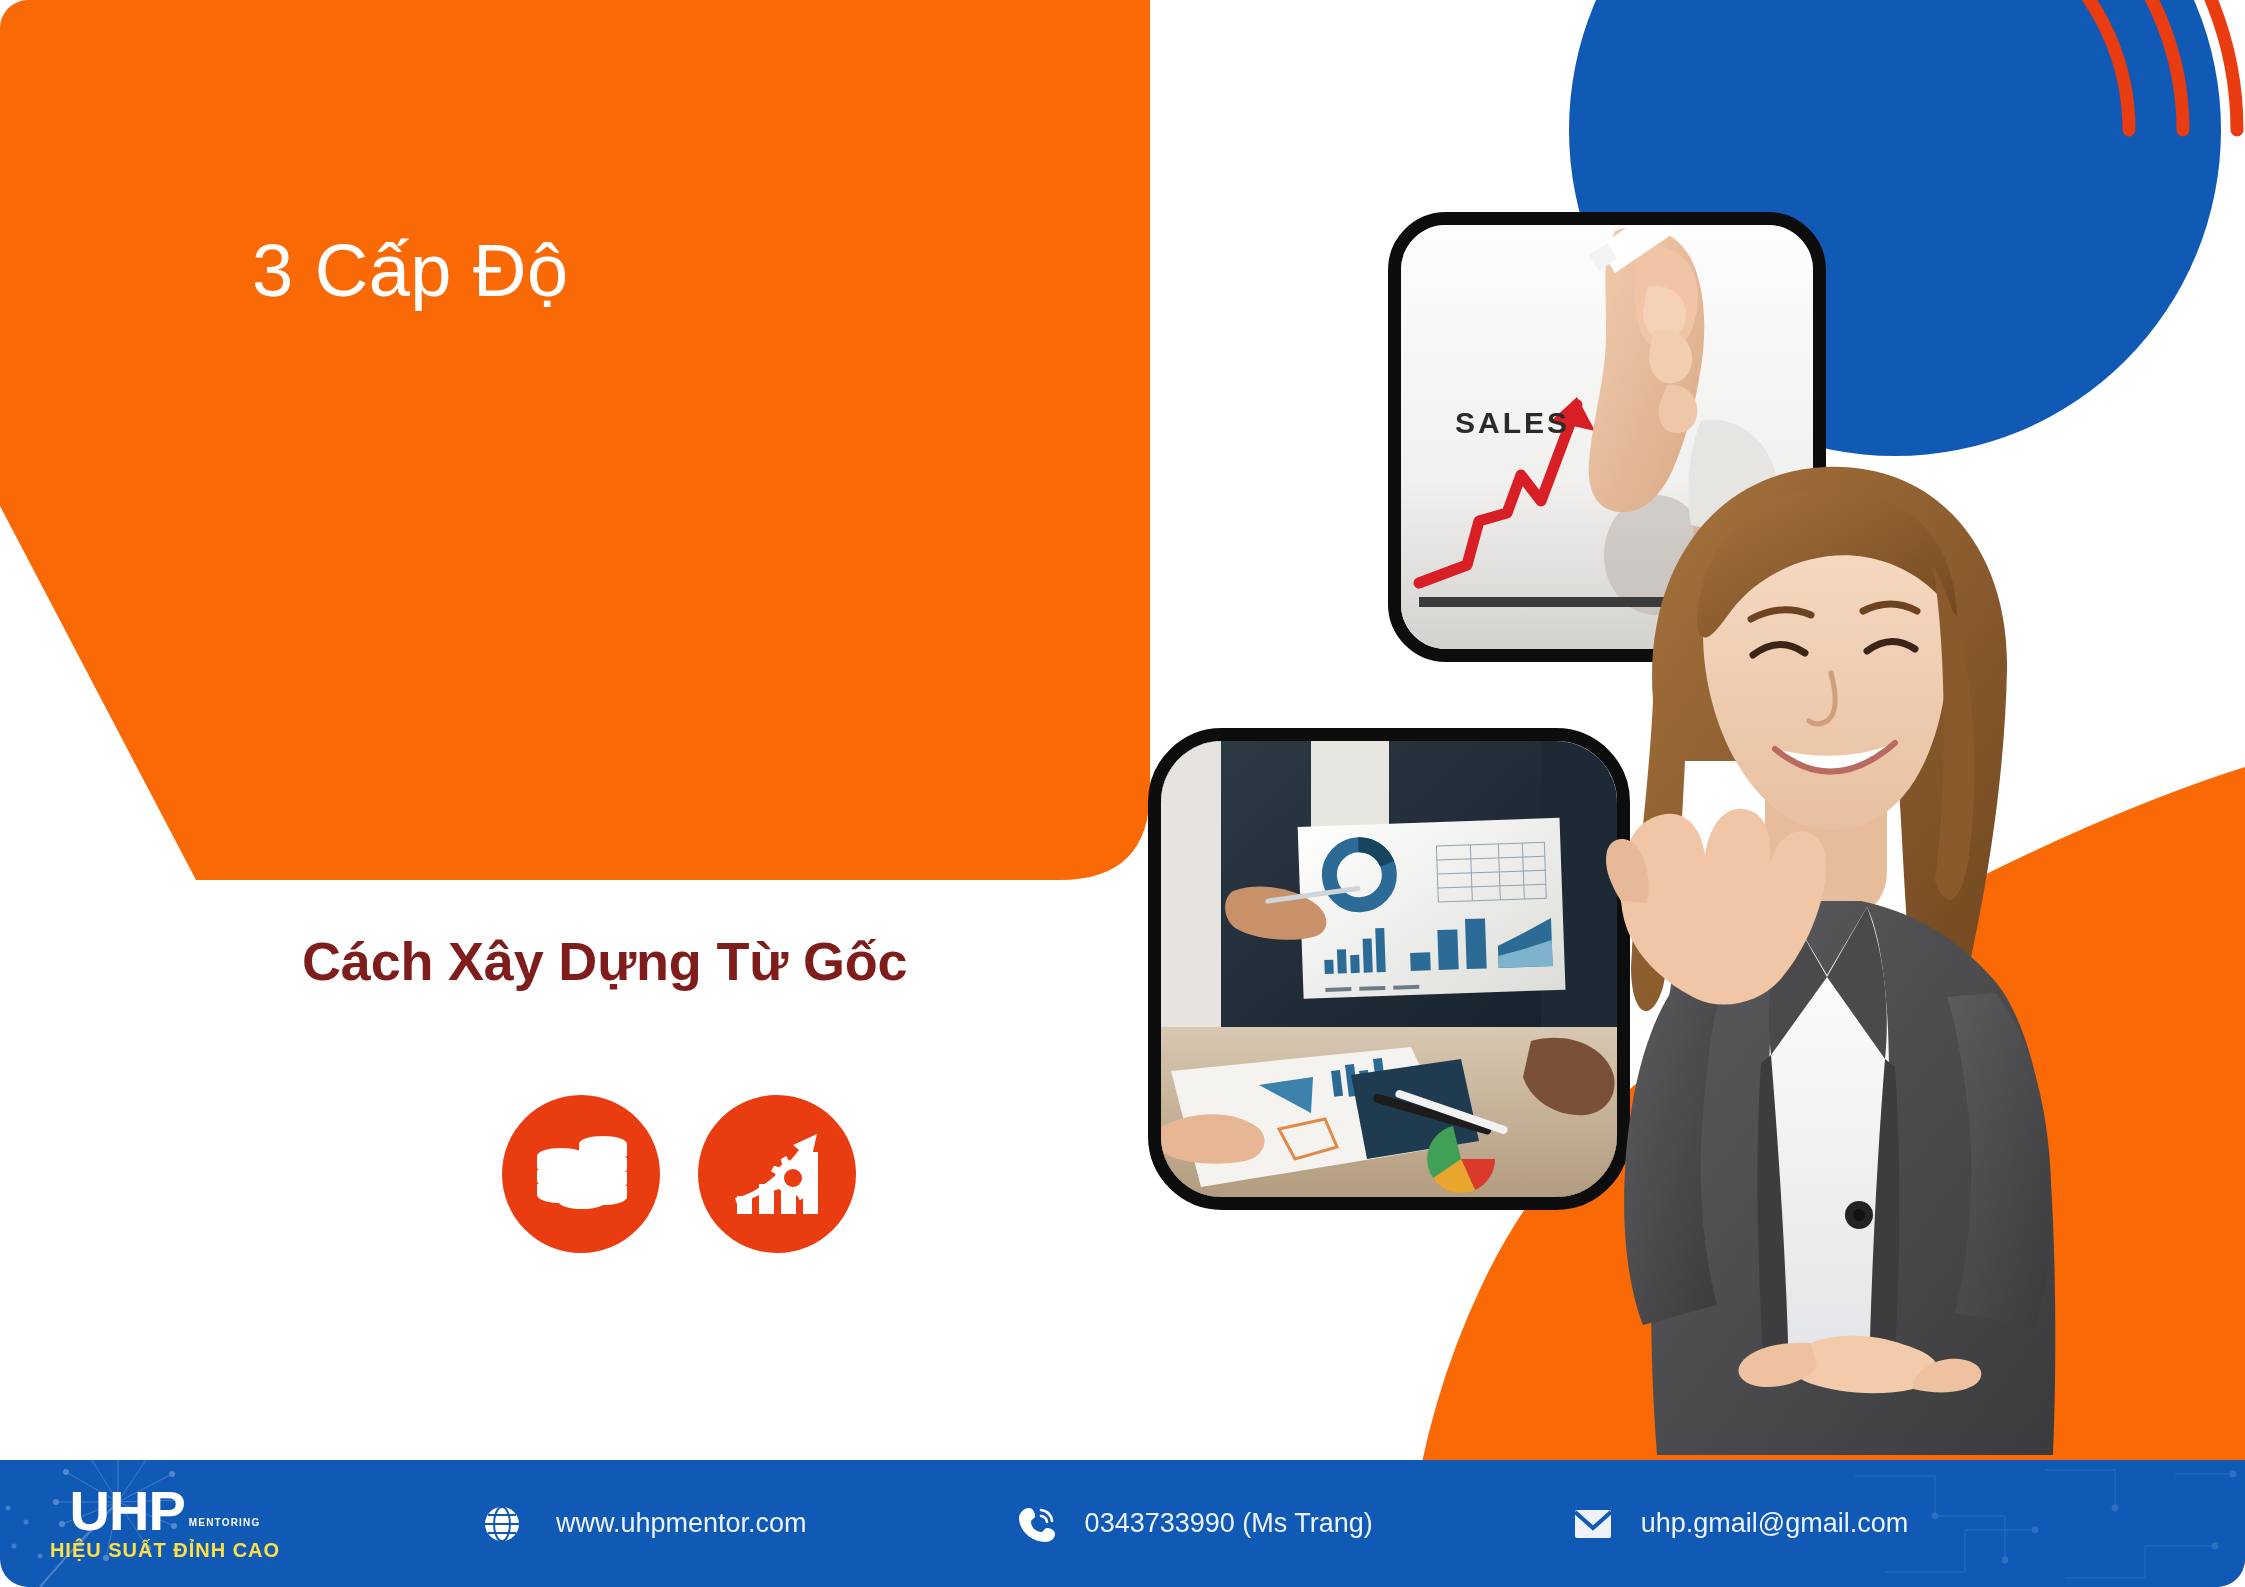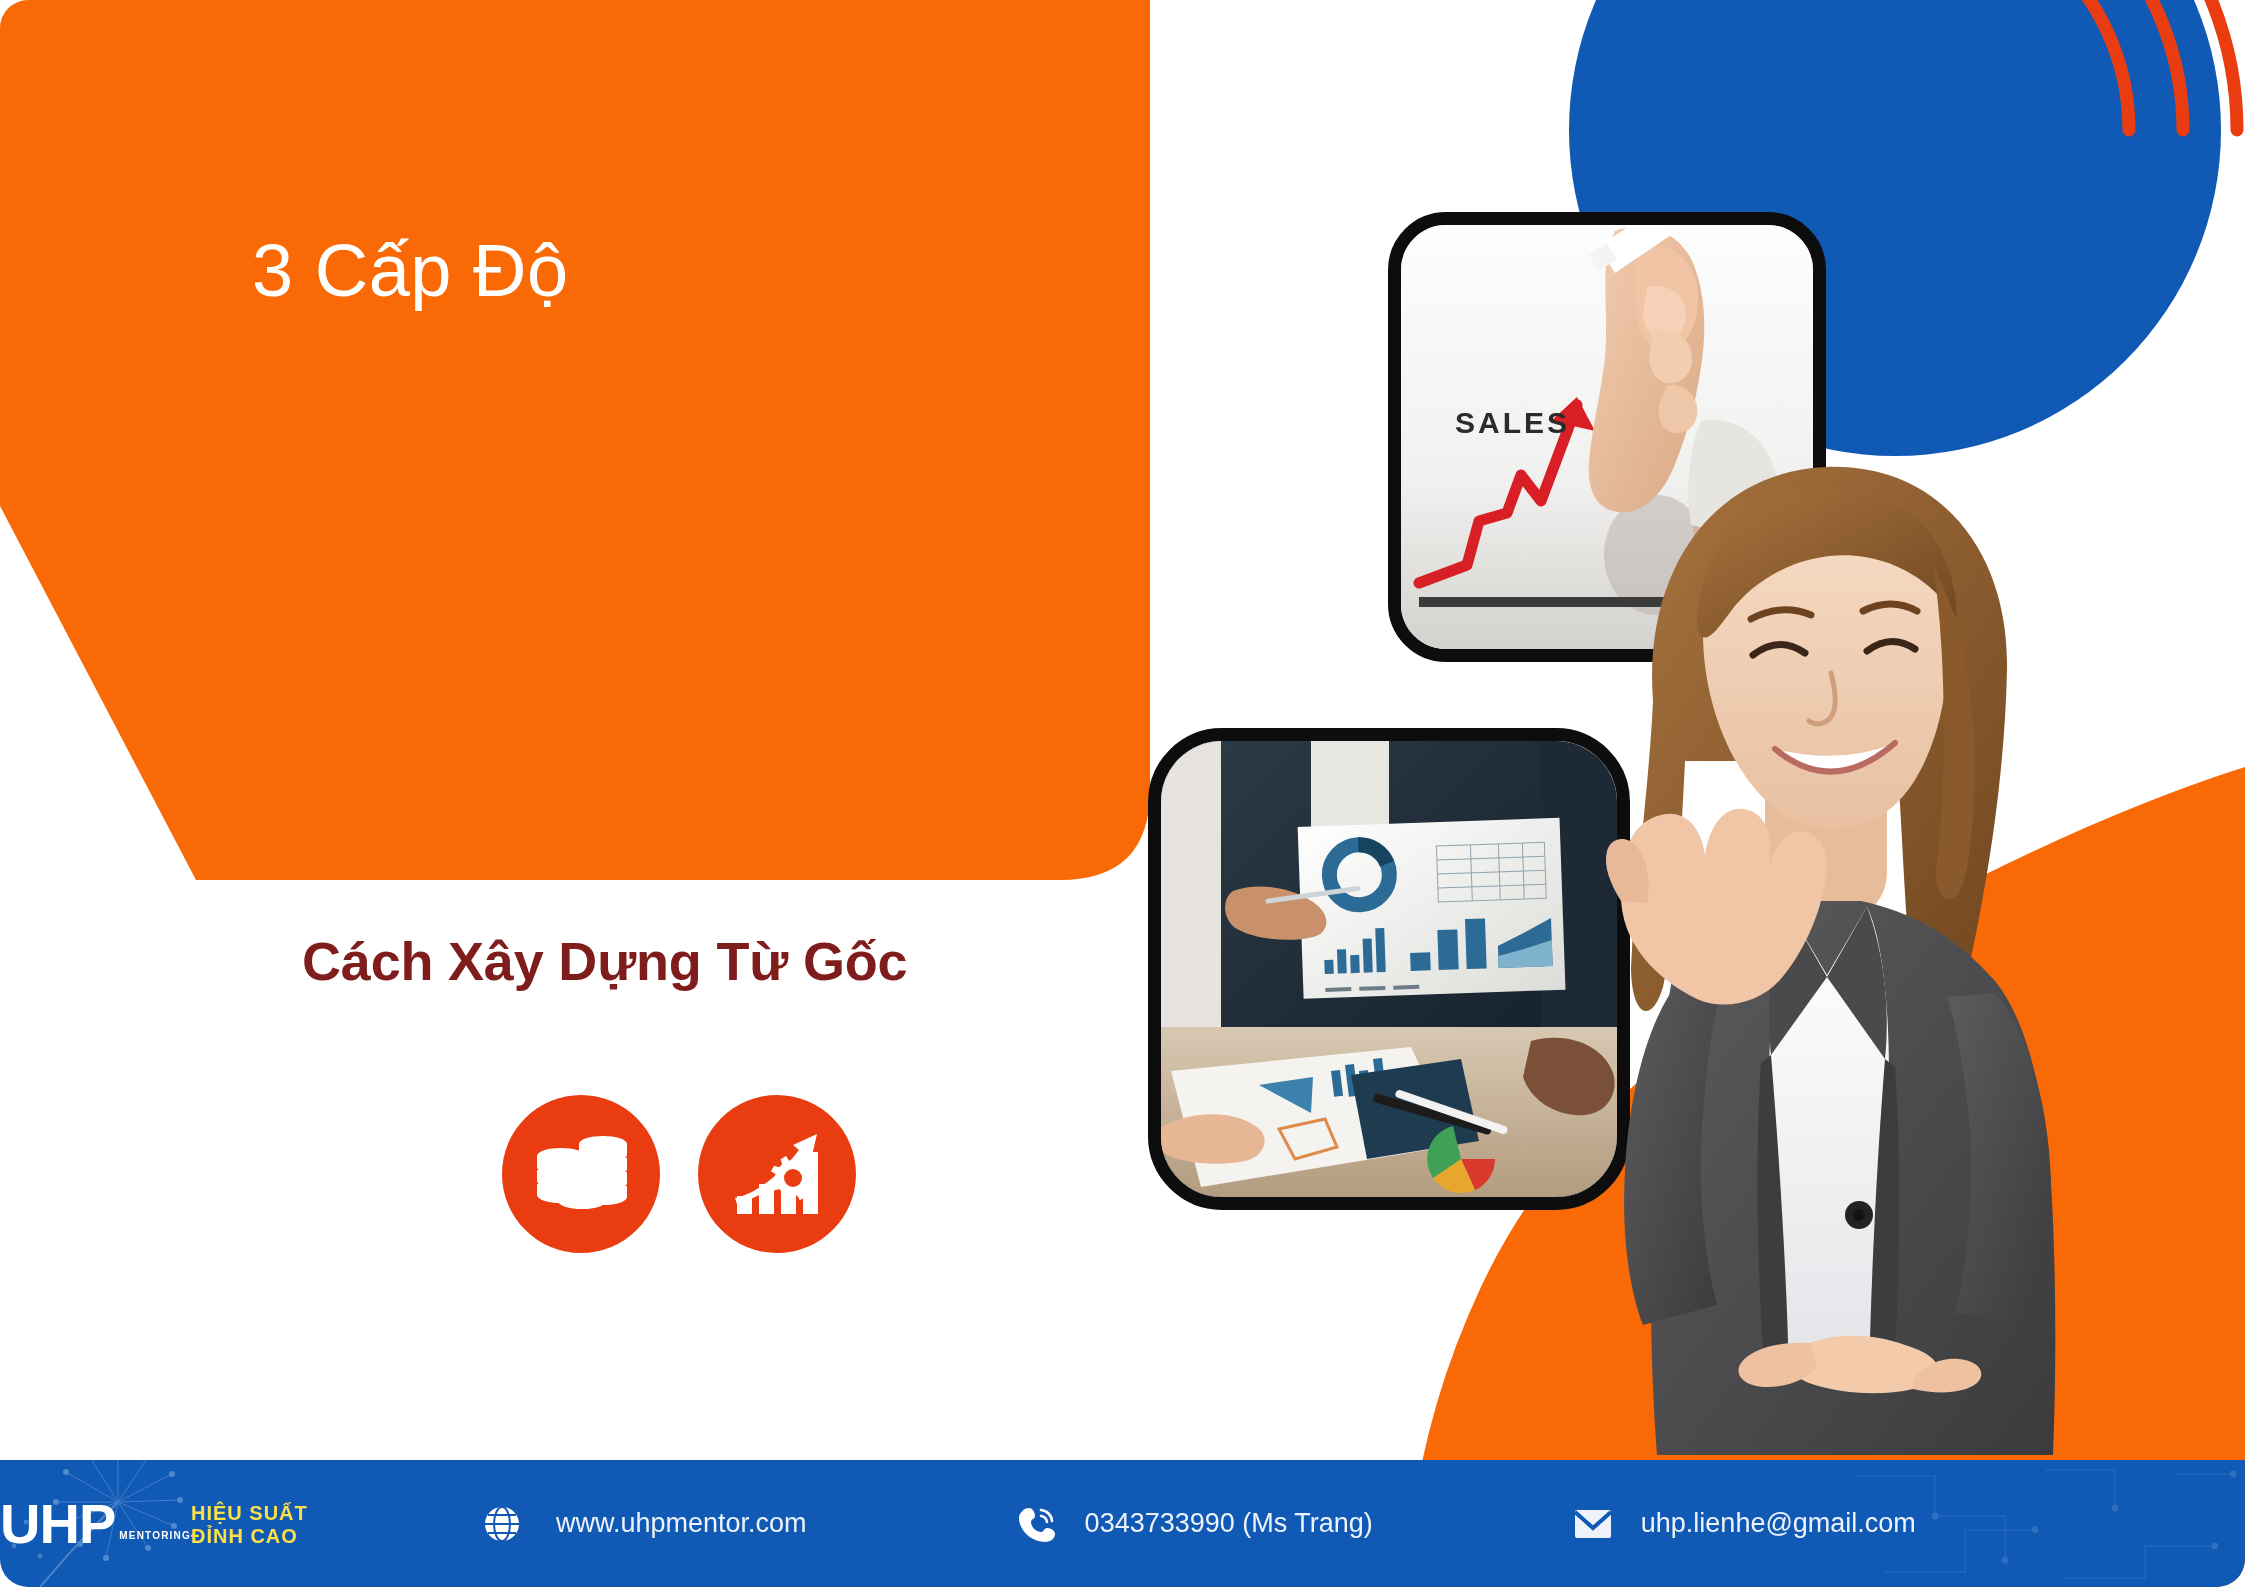--- a/index.html
+++ b/index.html
@@ -67,21 +67,21 @@
 
   
   .footer {
     position:absolute; left:0; bottom:0; width:2245px; height:127px;
     background:#1059b5; display:flex; align-items:center;
   }
   .footer-deco { position:absolute; left:0; top:0; width:520px; height:127px; opacity:.55; }
   .footer-deco2 { position:absolute; right:0; top:0; width:430px; height:127px; opacity:.35; }
   .logo-wrap {
     position:relative; z-index:3; width:330px; height:127px;
-    display:flex; align-items:center; justify-content:center;
+    display:flex; flex-direction:column; align-items:center; justify-content:center;
   }
   .logo-main {
     display:flex; align-items:flex-end; color:#fff;
     font-size:56px; font-weight:700; letter-spacing:-1px; line-height:.92;
   }
   .logo-sub { font-size:10px; font-weight:700; letter-spacing:1.2px; margin:0 0 9px 4px;text-align:center; }
   .logo-tag {
     color:#fde047; font-size:20px; font-weight:700; letter-spacing:1px; margin-top:3px;
   }
   .contacts { position:relative; z-index:3; display:flex; align-items:center; flex:1; }
@@ -509,19 +509,19 @@
         <span>0343733990 (Ms Trang)</span>
       </div>
 
       <div class="contact" id="contact-mail">
         <span class="ci">
           <svg width="40" height="34" viewBox="0 0 40 34">
             <rect x="2" y="3" width="36" height="28" rx="2" fill="#eef3fb"></rect>
             <path d="M2 5 L20 21 L38 5" fill="none" stroke="#1059b5" stroke-width="4"></path>
           </svg>
         </span>
-        <span>uhp.lienhe@gmail.com</span>
+        <span>uhp.gmail@gmail.com</span>
       </div>
 
     </div>
   </div>
 
 </div>
 
 </body></html>

